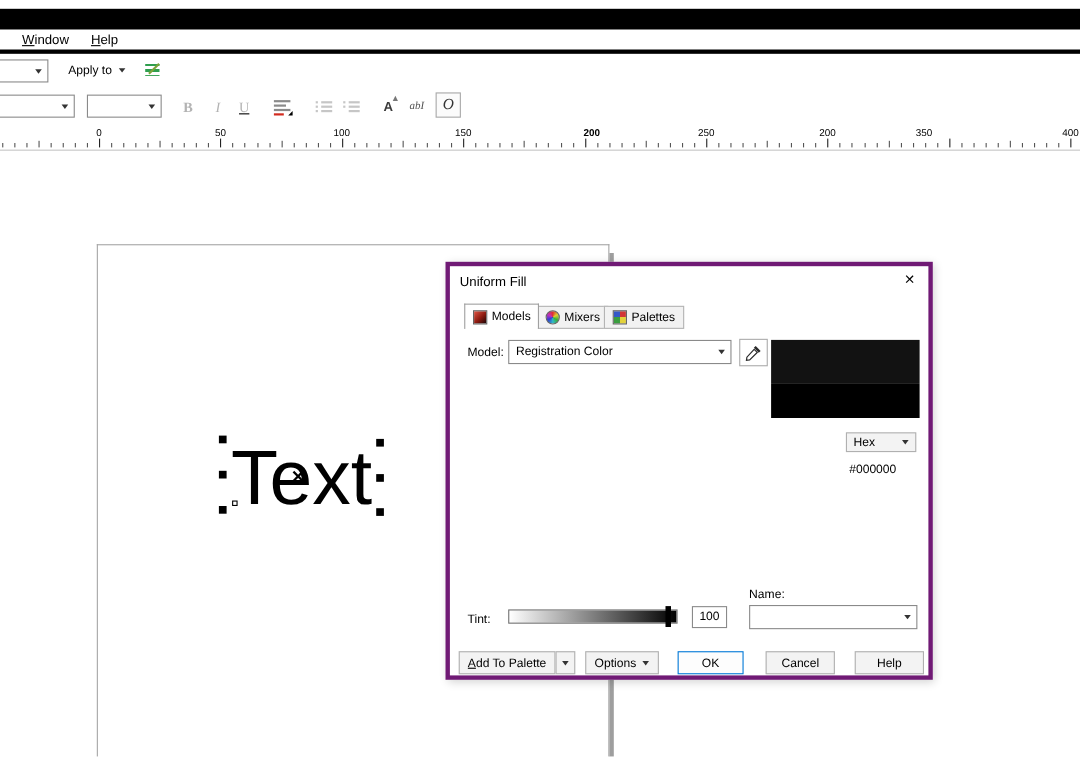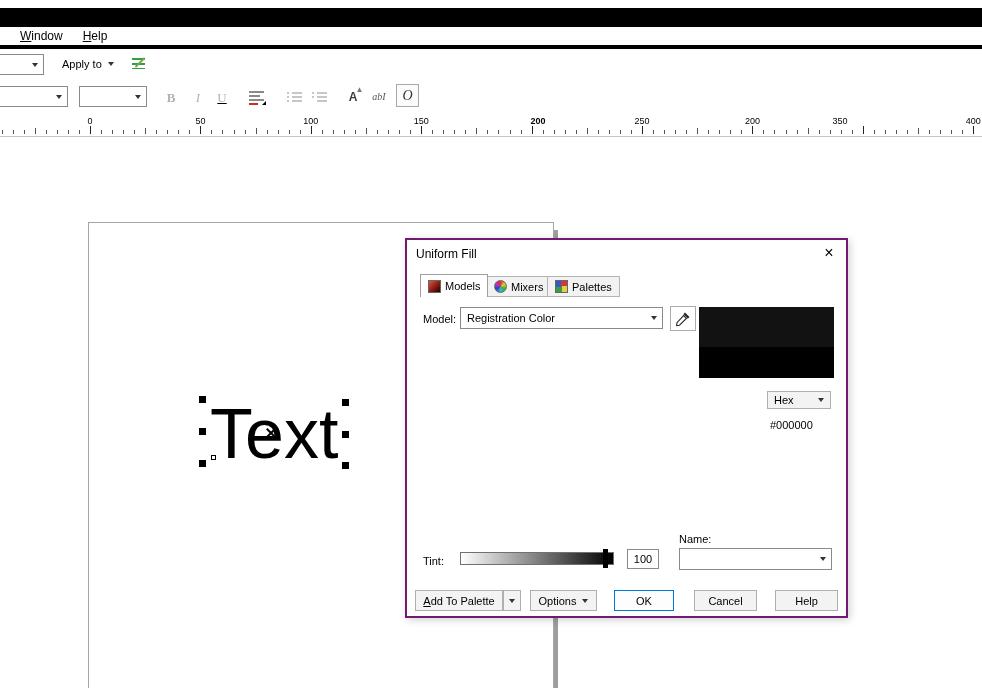--- a/index.html
+++ b/index.html
@@ -68,21 +68,21 @@
             font-family:"Liberation Sans",sans-serif;color:#000;white-space:pre;}
   .handle{position:absolute;width:7px;height:7px;background:#000;}
   .node-handle{position:absolute;left:211px;top:455px;width:5px;height:5px;
                background:#fff;border:1px solid #000;box-sizing:border-box;}
   .xcursor{position:absolute;left:265px;top:427px;width:12px;height:12px;}
   .xcursor i{position:absolute;left:5px;top:0;width:2px;height:12px;background:#000;}
   .xcursor i:first-child{transform:rotate(45deg);} .xcursor i:last-child{transform:rotate(-45deg);}
 
   
   .dialog{position:absolute;left:405px;top:238px;width:443px;height:380px;background:#fff;
-          border:2px solid #701a75;box-sizing:border-box;box-shadow:2px 2px 8px rgba(0,0,0,.18);
+          border:4px solid #701a75;box-sizing:border-box;box-shadow:2px 2px 8px rgba(0,0,0,.18);
           font-size:11px;}
   .dlg-title{position:absolute;left:9px;top:7px;font-size:12px;}
   .dlg-close{position:absolute;right:8px;top:4px;width:18px;height:18px;border:none;background:transparent;
              font-size:16px;line-height:18px;text-align:center;padding:0;cursor:default;}
   .tab{position:absolute;display:flex;align-items:center;gap:4px;padding:0 7px;box-sizing:border-box;
        font-size:11px;cursor:default;}
   .tab.active{left:13px;top:34px;height:23px;background:#fff;border:1px solid #a0a0a0;border-bottom:none;z-index:2;}
   .tab.t2{left:79px;top:36px;height:21px;background:#f2f2f2;border:1px solid #b4b4b4;}
   .tab.t3{left:140px;top:36px;height:21px;background:#f2f2f2;border:1px solid #b4b4b4;}
   .icon13{width:13px;height:13px;border:1px solid #666;box-sizing:border-box;flex:0 0 auto;}

